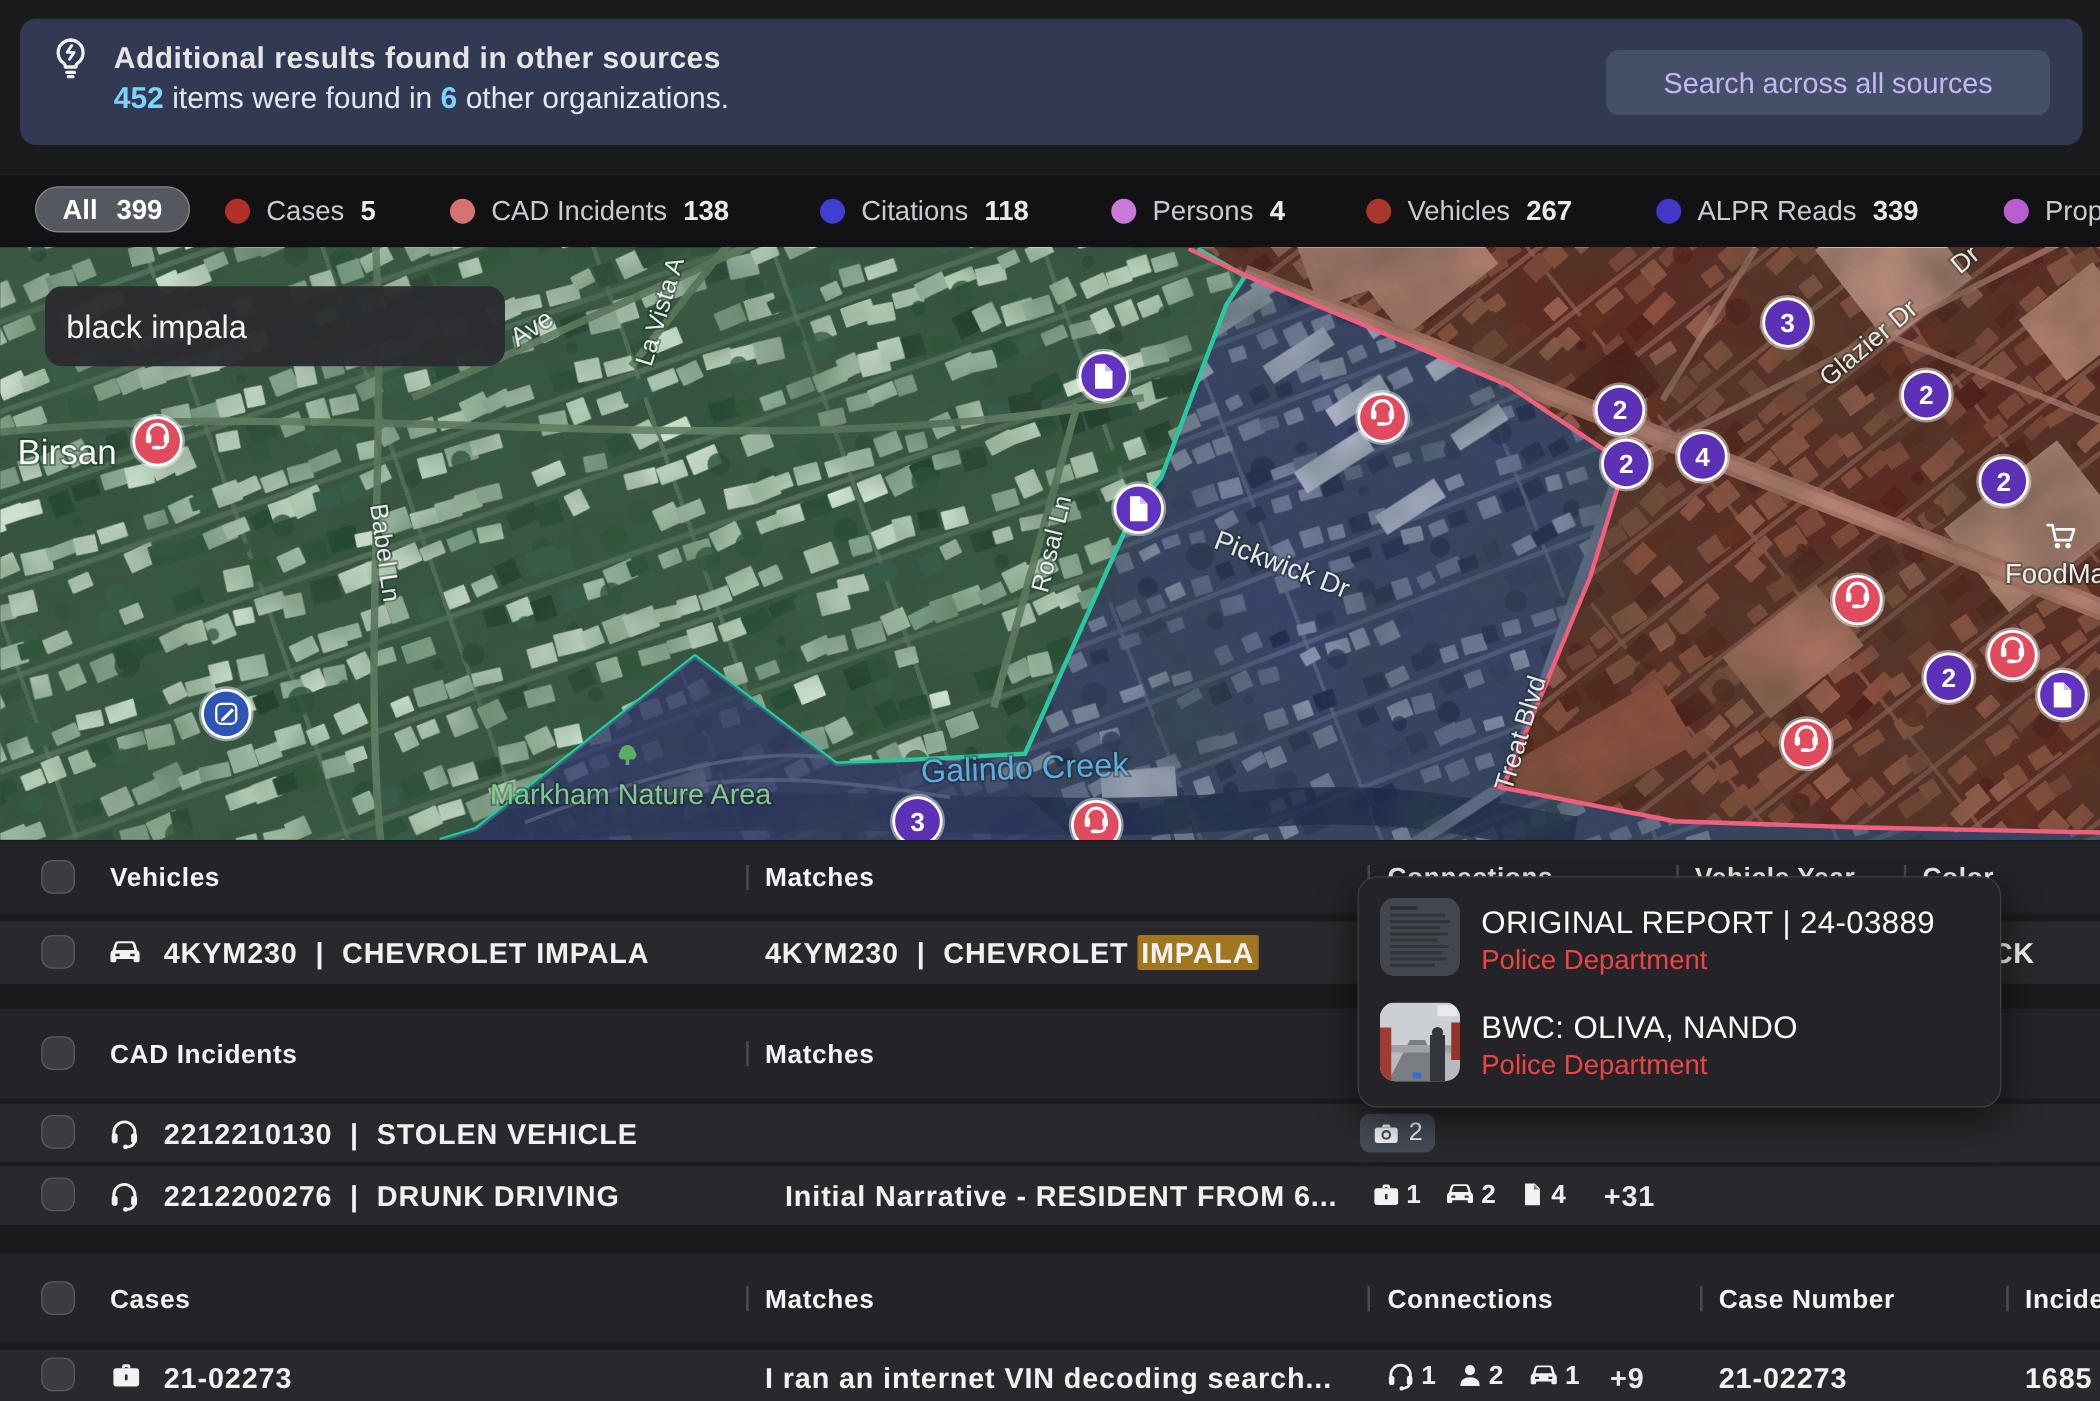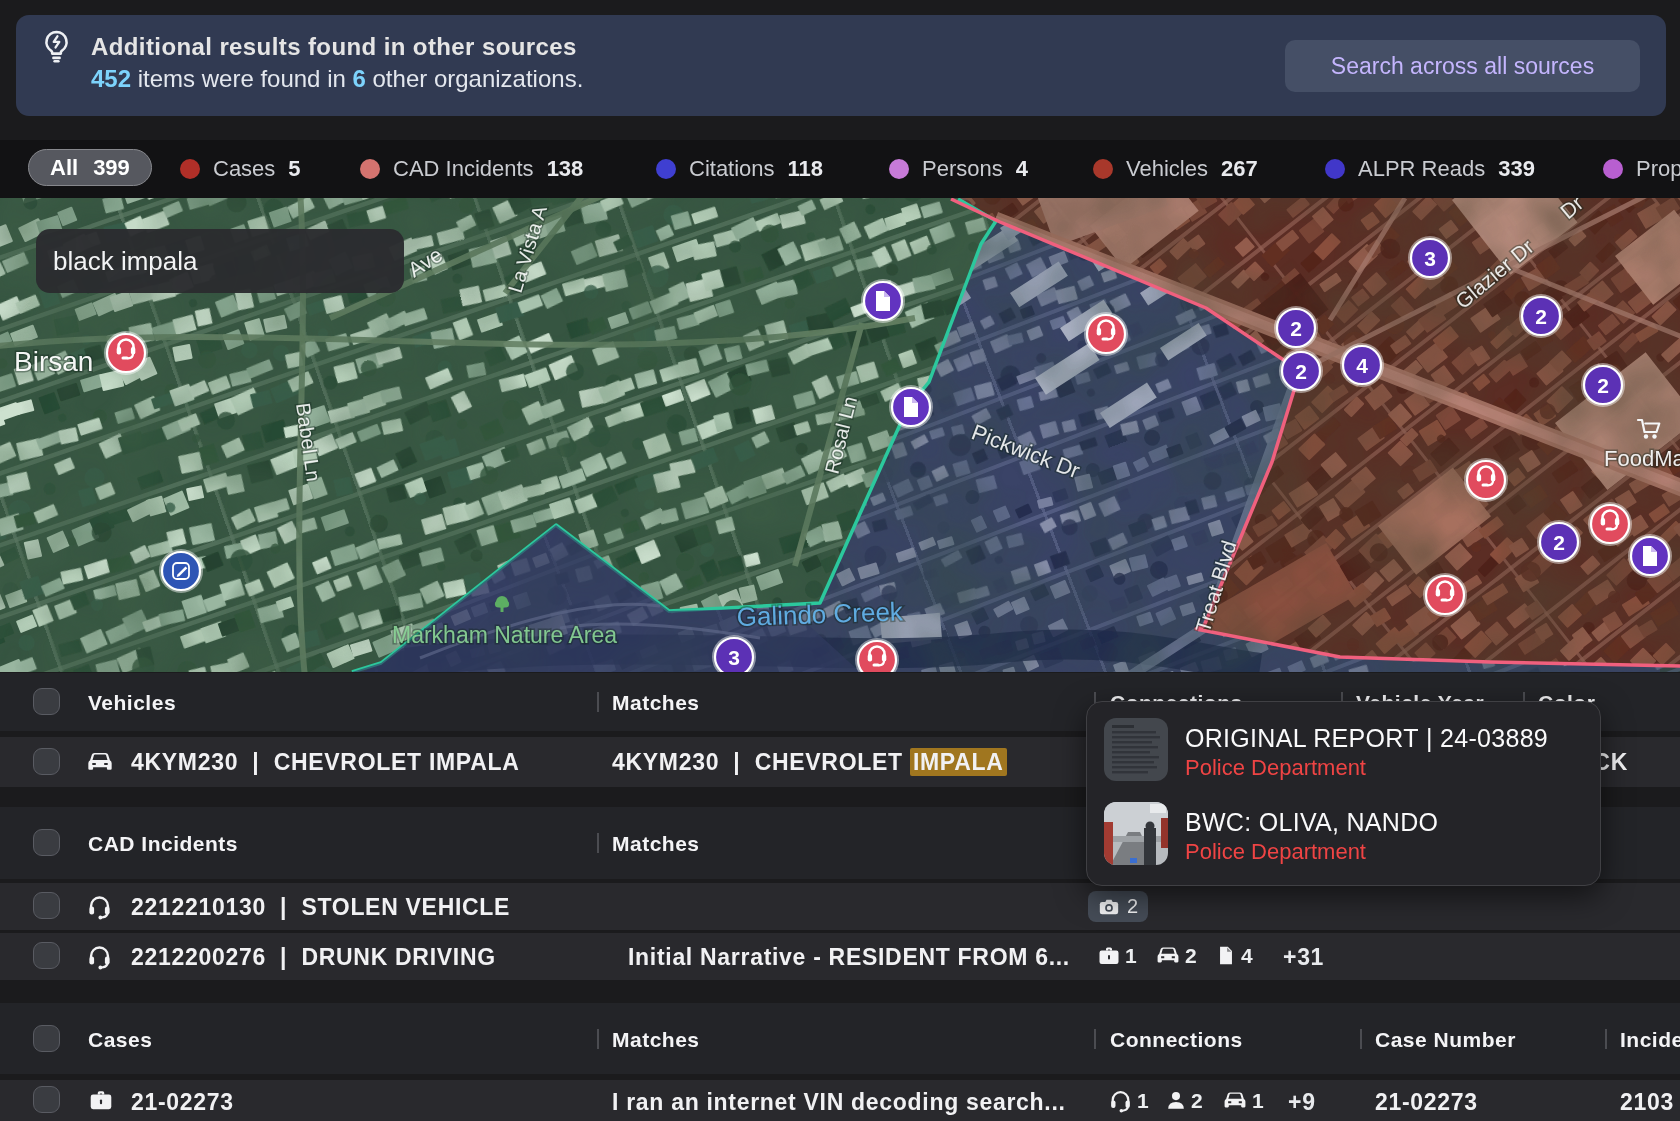--- a/index.html
+++ b/index.html
@@ -2095,21 +2095,21 @@
       <span style="margin-left:4px">2</span>
     </div>
     <div class="cic abs" style="left:1222px;top:8px">
       <svg width="26" height="25" viewBox="0 0 24 24" style="">
         <path fill="#f2f2f4" d="M3.5 10.5 L5 5.8 Q5.5 4.2 7.2 4.2 h9.6 Q18.5 4.2 19 5.8 L20.5 10.5 Q22 11.2 22 13 v4.6 q0 1-1 1 h-2.1 q-1 0-1-1 v-1.1 H6.1 v1.1 q0 1-1 1 H3 q-1 0-1-1 V13 q0-1.8 1.5-2.5 z M5.6 10.2 h12.8 L17.2 6.2 Q17 5.6 16.3 5.6 H7.7 Q7 5.6 6.8 6.2 z M5.4 14.6 h3 v-1.8 h-3 z M15.6 14.6 h3 v-1.8 h-3 z"></path>
       </svg>
       <span style="margin-left:4px">1</span>
     </div>
     <div class="rtxt" style="left:1288px;top:9px;color:#e8eaed">+9</div>
     <div class="rtxt" style="left:1375px;top:9px">21-02273</div>
-    <div class="rtxt" style="left:1620px;top:9px">2103</div>
+    <div class="rtxt" style="left:1620px;top:9px">1685</div>
   </div>
 <div class="tip">
     <div class="th" style="top:16px"><svg width="64" height="63">
         <rect width="64" height="63" fill="#43474d"></rect>
         <rect x="8" y="7" width="22" height="3" fill="#2c2f34"></rect>
         <rect x="8" y="13" width="44" height="2.4" fill="#31343a"></rect>
         <rect x="8" y="18" width="48" height="2.4" fill="#31343a"></rect>
         <rect x="8" y="23" width="40" height="2.4" fill="#31343a"></rect>
         <rect x="8" y="28" width="46" height="2.4" fill="#31343a"></rect>
         <rect x="8" y="33" width="38" height="2.4" fill="#31343a"></rect>

